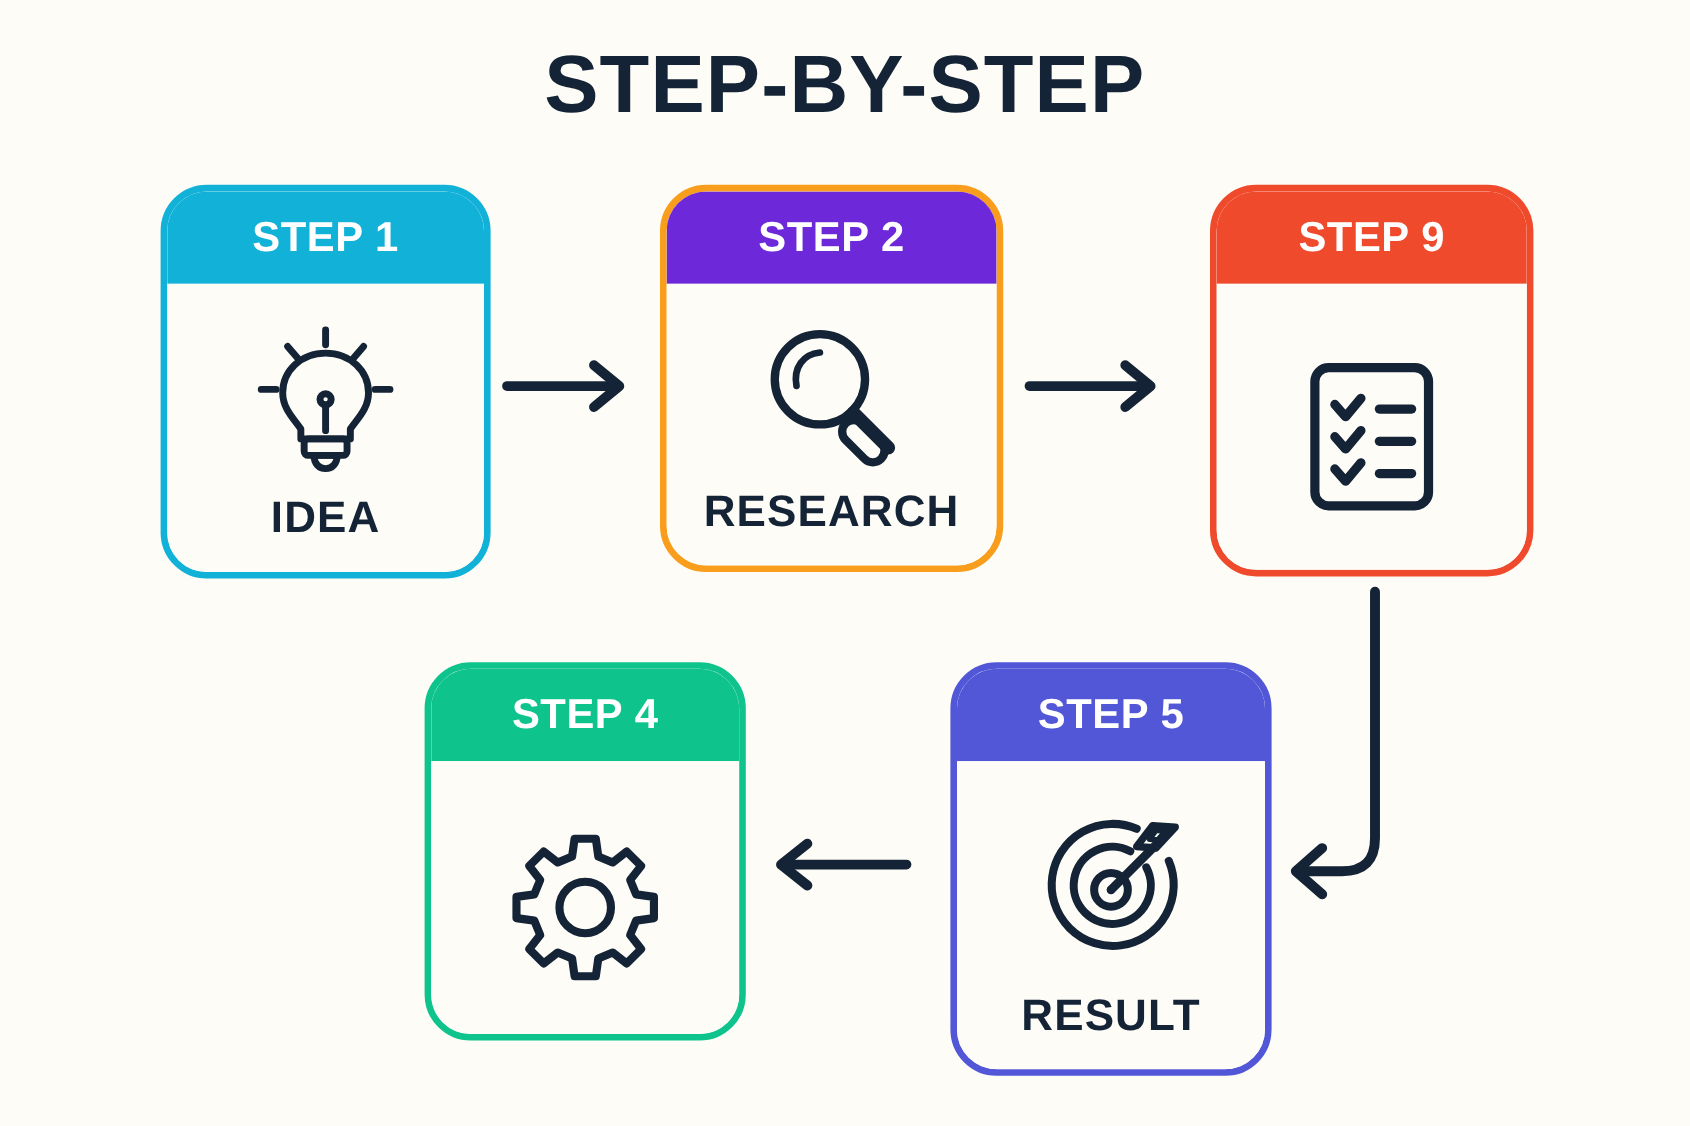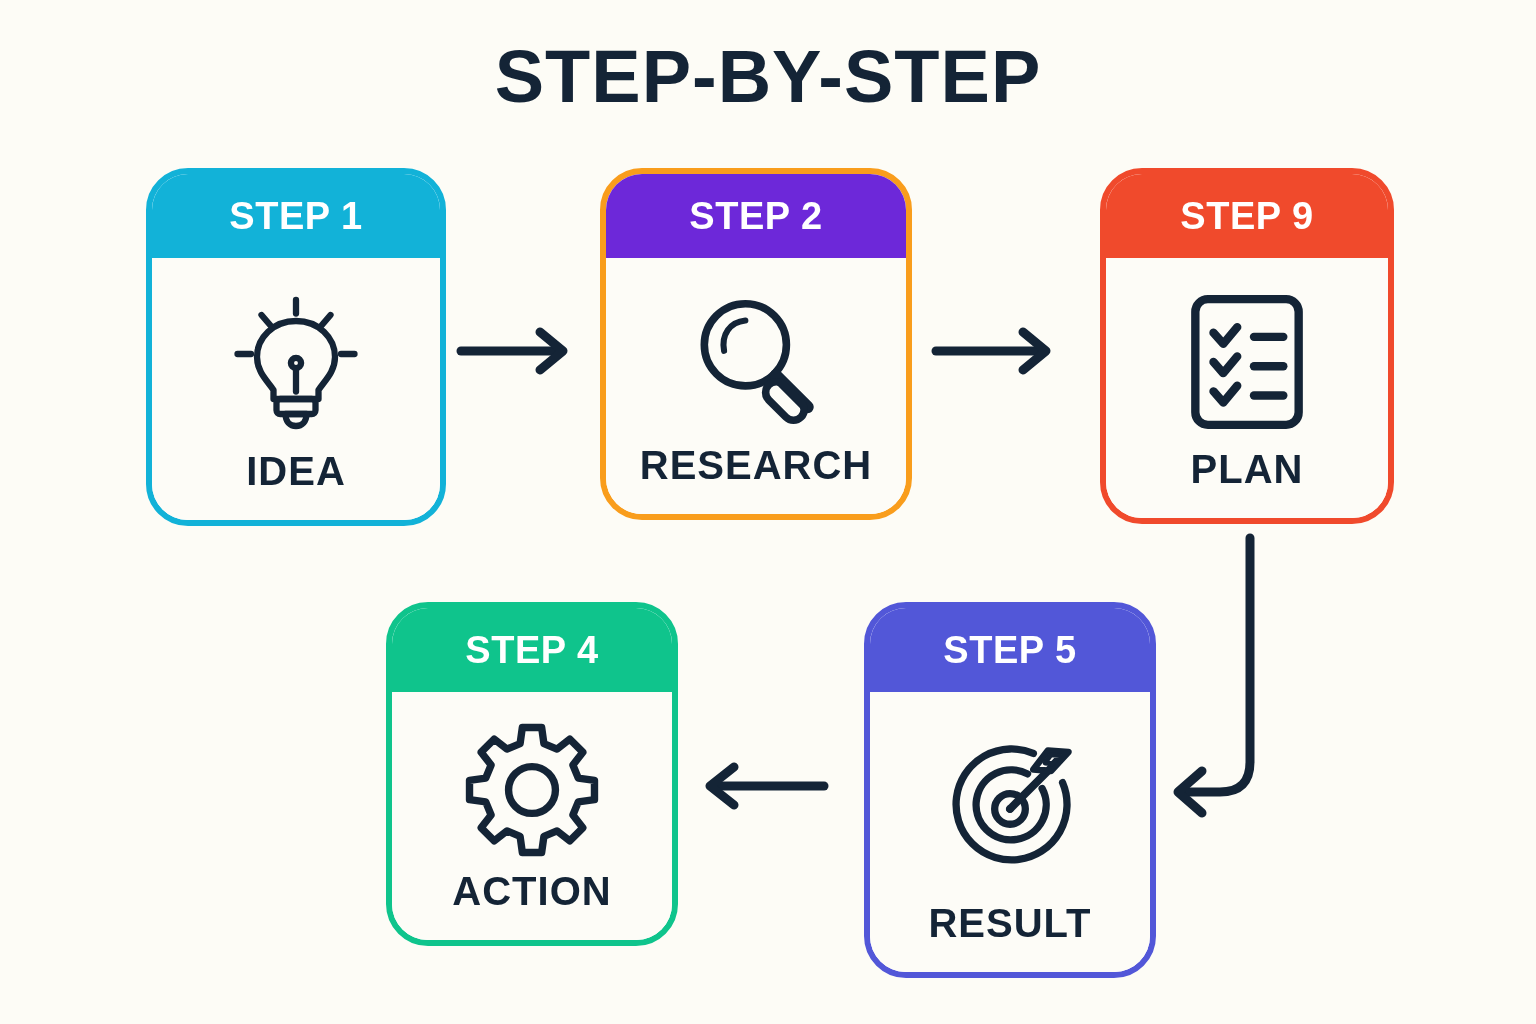--- a/index.html
+++ b/index.html
@@ -170,34 +170,32 @@
         <svg width="140" height="148" viewBox="0 0 100 106" fill="none" stroke="#142436" stroke-width="6" stroke-linecap="round" stroke-linejoin="round">
           <rect x="13" y="8" width="74" height="90" rx="9"></rect>
           <path d="M26 32 L33 40 L43 28"></path>
           <path d="M26 53 L33 61 L43 49"></path>
           <path d="M26 74 L33 82 L43 70"></path>
           <line x1="55" y1="35" x2="76" y2="35"></line>
           <line x1="55" y1="56" x2="76" y2="56"></line>
           <line x1="55" y1="77" x2="76" y2="77"></line>
         </svg>
       </div>
-      <div class="card-label">PLAN</div>
     </div>
   </div>
 
   <div class="step-card" id="card-4" style="border-color: rgb(15, 196, 140);">
     <div class="card-header" style="background: rgb(15, 196, 140);">STEP 4</div>
     <div class="card-body">
       <div class="card-icon">
         <svg width="142" height="142" viewBox="0 0 100 100" fill="none" stroke="#142436" stroke-width="5.2" stroke-linecap="round" stroke-linejoin="round">
           <path d="M43.2 6 L56.8 6 L58.4 17.4 L67.6 21.2 L76.6 14.2 L85.8 23.4 L78.8 32.4 L82.6 41.6 L94 43.2 L94 56.8 L82.6 58.4 L78.8 67.6 L85.8 76.6 L76.6 85.8 L67.6 78.8 L58.4 82.6 L56.8 94 L43.2 94 L41.6 82.6 L32.4 78.8 L23.4 85.8 L14.2 76.6 L21.2 67.6 L17.4 58.4 L6 56.8 L6 43.2 L17.4 41.6 L21.2 32.4 L14.2 23.4 L23.4 14.2 L32.4 21.2 L41.6 17.4 Z"></path>
           <circle cx="50" cy="50" r="16.5"></circle>
         </svg>
       </div>
-      <div class="card-label">ACTION</div>
     </div>
   </div>
 
   <div class="step-card" id="card-5" style="border-color: rgb(82, 87, 216);">
     <div class="card-header" style="background: rgb(82, 87, 216);">STEP 5</div>
     <div class="card-body">
       <div class="card-icon">
         <svg width="146" height="146" viewBox="0 0 100 100" fill="none" stroke="#142436" stroke-width="5" stroke-linecap="round" stroke-linejoin="round">
 
           <path d="M66 14 A38 38 0 1 0 86 34"></path>

